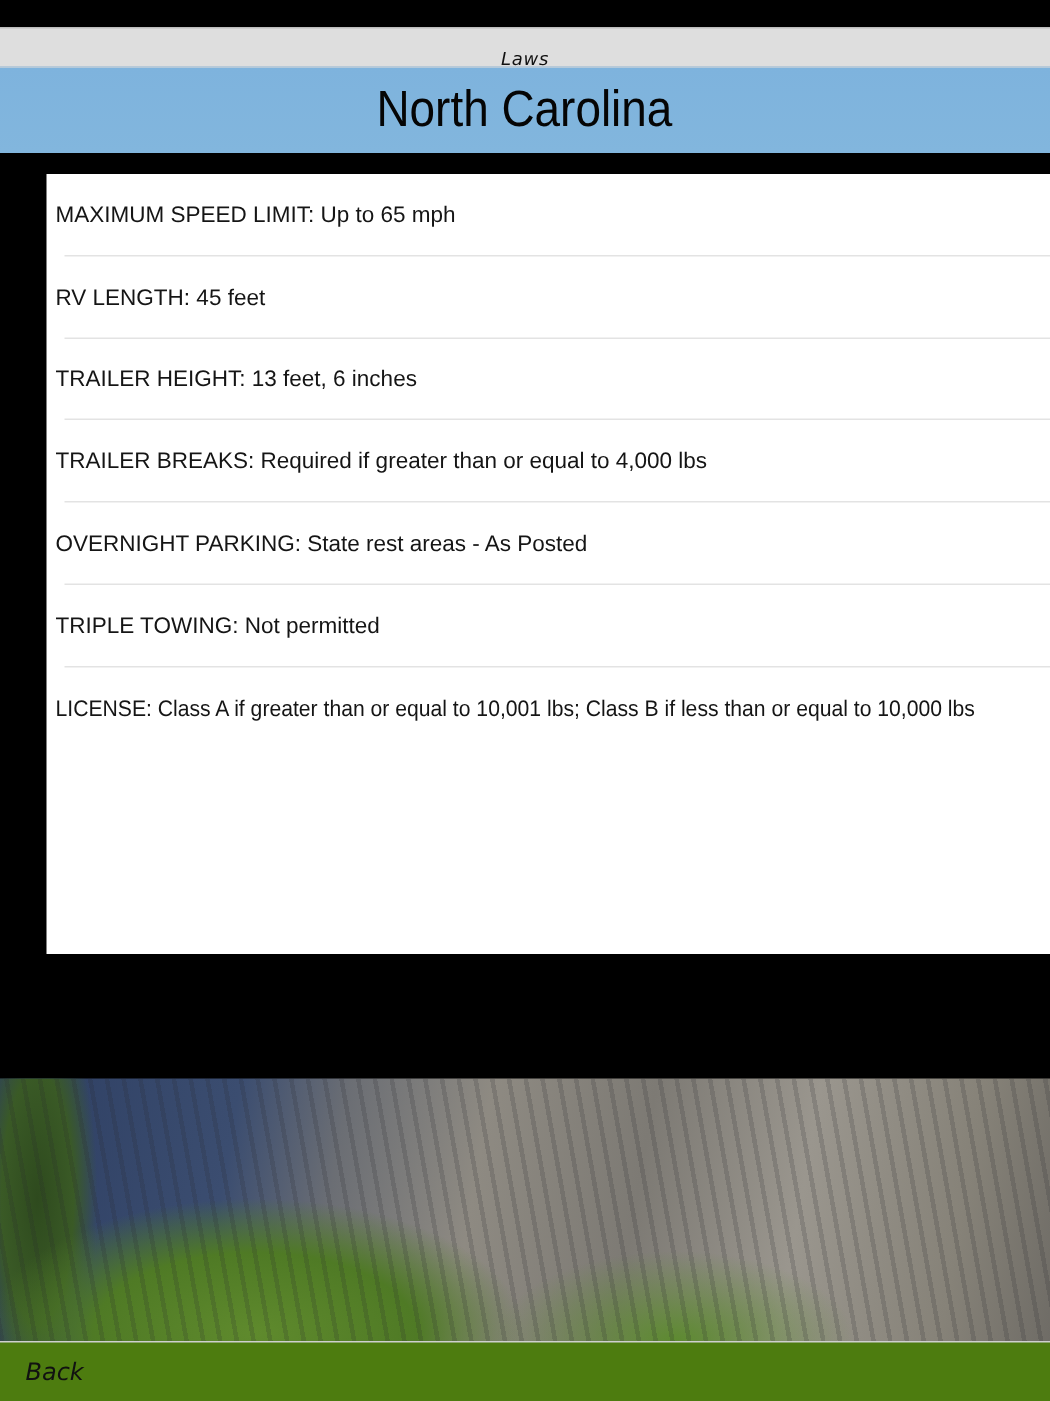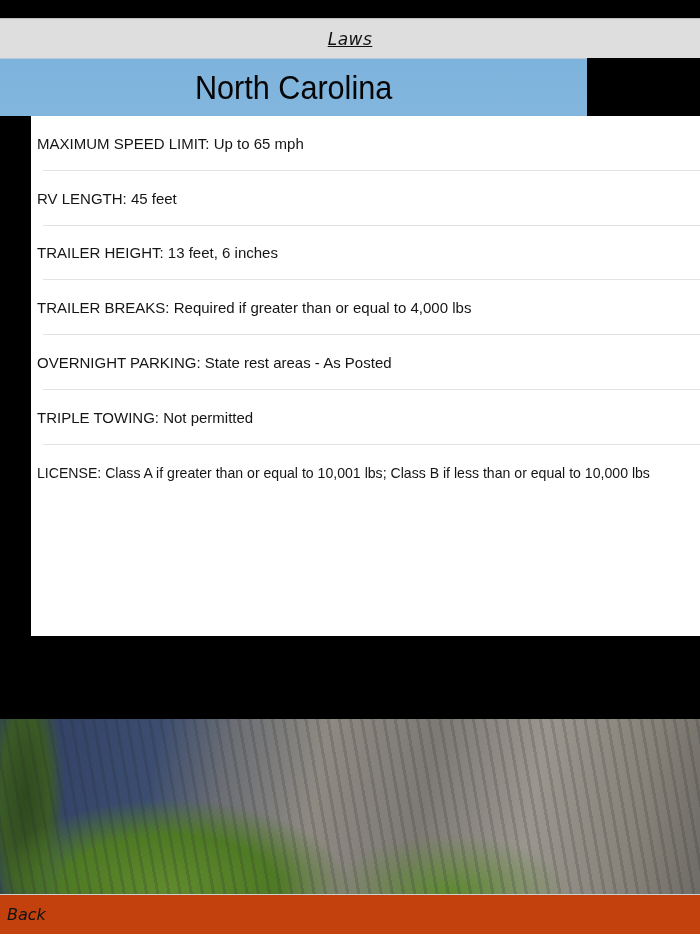--- a/index.html
+++ b/index.html
@@ -1,40 +1,40 @@
 <!DOCTYPE html>
 <html><head>
 <meta charset="utf-8">
 <style>
   * { box-sizing: border-box; margin: 0; padding: 0; }
   html, body { width: 700px; height: 934px; overflow: hidden; background: #000; }
   body { position: relative; font-family: "Liberation Sans", sans-serif; }
   .status-bar { position: absolute; left: 0; top: 0; width: 700px; height: 18px; background: #000; }
   .nav-bar { position: absolute; left: 0; top: 18px; width: 700px; height: 40px; background: #dedede;
     border-top: 1px solid #bdbdbd; display: flex; align-items: center; justify-content: center; }
-  .nav-title { font-family: "DejaVu Sans", sans-serif; font-style: italic; font-size: 17px; color: #111; letter-spacing: 0.5px; text-decoration: underline; }
-  .state-header { position: absolute; left: 0; top: 58px; width: 587px; height: 58px;
+  .nav-title { font-family: "DejaVu Sans", sans-serif; font-style: italic; font-size: 12px; color: #111; letter-spacing: 0.5px; }
+  .state-header { position: absolute; left: 0; top: 44px; width: 700px; height: 58px;
     background: linear-gradient(180deg, #7eb3dd 0%, #82b6dd 100%);
     border-top: 1px solid #b7c9d8; display: flex; align-items: center; justify-content: center; }
   .state-title { font-family: "Liberation Sans Narrow", "Liberation Sans", sans-serif; font-size: 34px; color: #050505; transform: scaleX(0.9); }
   .content { position: absolute; left: 0; top: 116px; width: 700px; height: 520px; background: #fff; border-right: 3px solid #9a9a9a; margin-left: 31px; }
   .law-row { position: relative; height: 54.8px; display: flex; align-items: center; padding-left: 6px; }
   .law-row::after { content: ""; position: absolute; left: 12px; right: 0; bottom: 0; height: 1px; background: #e3e3e3; }
   .law-row:last-child::after { display: none; }
   .law-text { font-size: 15px; color: #151515; white-space: nowrap; transform-origin: left center; }
   .backdrop { position: absolute; left: 0; top: 719px; width: 700px; height: 175px; overflow: hidden;
     background:
       radial-gradient(ellipse 180px 90px at 170px 170px, #5f8a2d 0%, #4f7a25 60%, rgba(70,100,40,0) 100%),
       radial-gradient(ellipse 120px 60px at 450px 175px, #5d8a30 0%, rgba(80,110,40,0) 100%),
       radial-gradient(ellipse 40px 140px at 25px 80px, #2e4a1e 0%, #3a5a26 60%, rgba(50,70,30,0) 100%),
       linear-gradient(100deg, #2d3e62 0%, #3b4d70 22%, #6b6e74 32%, #8e8a82 45%, #7d7a74 60%, #9a968e 75%, #868278 90%, #6f6c66 100%); }
   .backdrop::before { content: ""; position: absolute; inset: 0;
     background: repeating-linear-gradient(80deg, rgba(40,40,45,0.18) 0 3px, rgba(255,255,255,0) 3px 11px); }
-  .bottom-bar { position: absolute; left: 0; top: 894px; width: 700px; height: 40px; background: #c2410c;
-    border-top: 1px solid #cfcfcf; display: flex; align-items: center; padding-left: 7px; }
+  .bottom-bar { position: absolute; left: 0; top: 894px; width: 700px; height: 40px; background: #4d7c0f;
+    border-top: 1px solid #cfcfcf; display: flex; align-items: center; padding-left: 17px; }
   .back-button { font-family: "DejaVu Sans", sans-serif; font-style: italic; font-size: 16px; color: #111; cursor: pointer; }
 </style>
 </head>
 <body>
 
 <div class="status-bar"></div>
 
 <div class="nav-bar">
   <span class="nav-title">Laws</span>
 </div>

